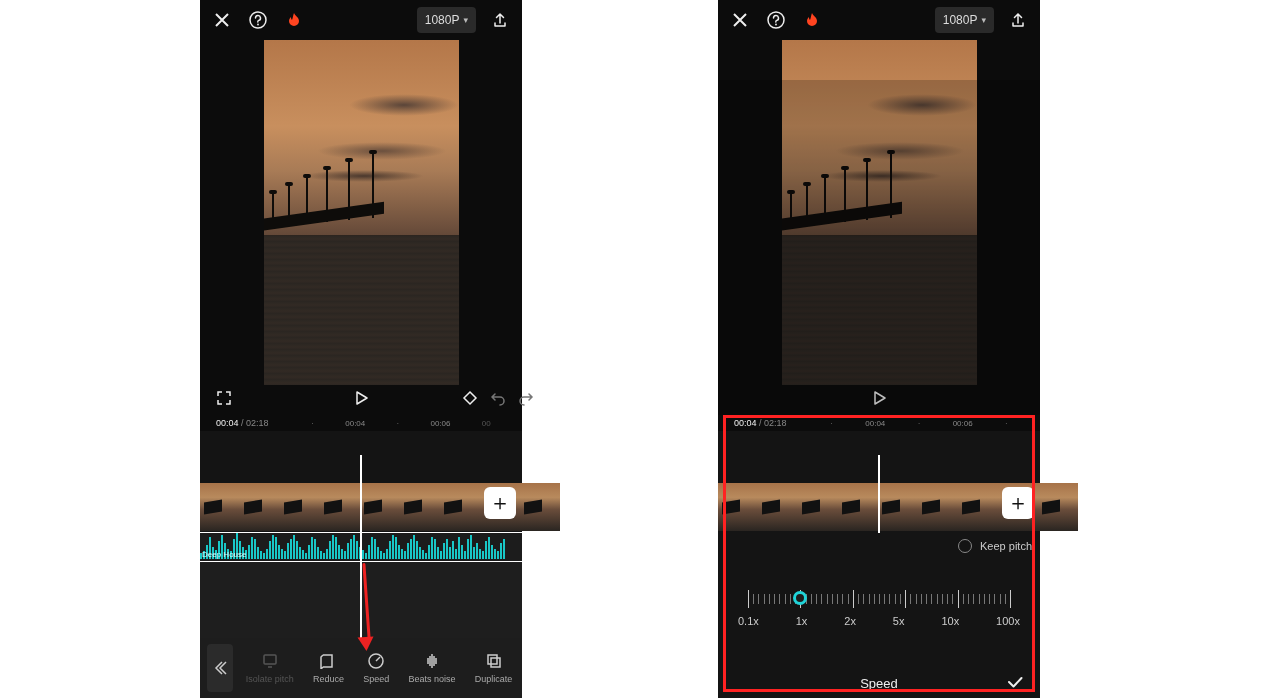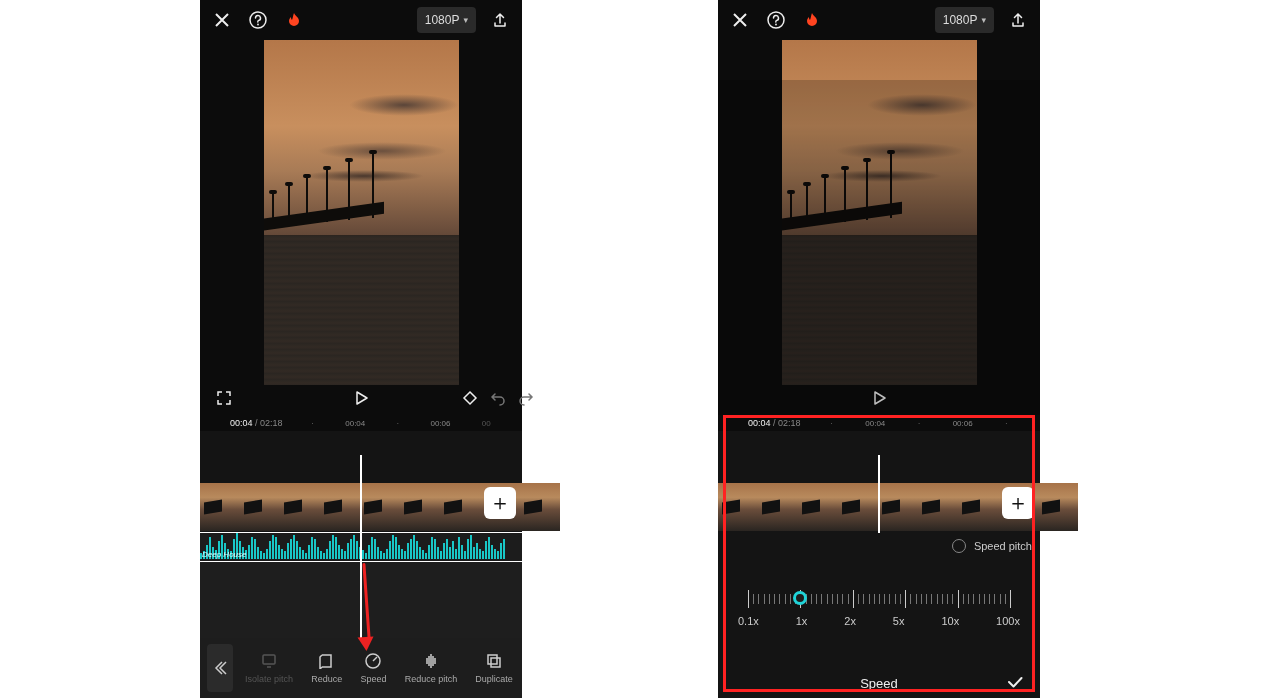--- a/index.html
+++ b/index.html
@@ -25,35 +25,35 @@
   .pier-deck{ position:absolute; left:0; top:60px; width:130px; height:12px; background:#0e0c0a; transform:skewY(-8deg) scaleX(1); transform-origin:left; }
   .lampposts { position:absolute; left:0; top:0; width:150px; height:86px; }
   .lamp { position:absolute; background:#0e0c0a; width:2px; }
   .lamp .head { position:absolute; top:-2px; left:-3px; width:8px; height:4px; background:#0e0c0a; border-radius:2px; }
 
   .controls-row { position:absolute; bottom:0; left:0; right:0; height:34px; display:flex; align-items:center; justify-content:space-between; padding:0 14px; box-sizing:border-box; }
   .controls-row .mid { position:absolute; left:50%; transform:translateX(-50%); }
   .ctrl { width:20px; height:20px; display:flex; align-items:center; justify-content:center; }
   .ctrl.group { display:flex; gap:12px; }
 
-  .timecodes { position:relative; height:16px; display:flex; align-items:center; padding-left:30px; box-sizing:border-box; font-size:9px; color:#aaa; }
+  .timecodes { position:relative; height:16px; display:flex; align-items:center; padding-left:16px; box-sizing:border-box; font-size:9px; color:#aaa; }
   .tc-cur{ color:#eee; }
   .tc-dur{ color:#888; }
   .tc-marks { position:absolute; left:0; right:0; display:flex; justify-content:space-evenly; font-size:8px; color:#888; }
   .tc-dot{ color:#666; }
 
   .timeline { position:relative; width:100%; height:208px; background:#141414; }
   .thumbs-row { position:absolute; top:52px; left:0; right:0; height:48px; display:flex; }
   .thumb { flex:0 0 40px; height:48px; background:linear-gradient(to bottom,#a77349 0%,#b88a5d 30%,#6a4d3b 55%,#2a2521 100%); position:relative; }
   .thumb::after { content:""; position:absolute; left:4px; top:18px; width:18px; height:12px; background:#111; transform:skewY(-10deg); }
   .add-btn { position:absolute; right:6px; top:56px; width:32px; height:32px; background:#fff; border-radius:6px; display:flex; align-items:center; justify-content:center; color:#111; font-size:22px; font-weight:300; z-index:4; }
   .wave { position:absolute; top:101px; left:0; right:0; height:30px; background:#1c1c1c; border-top:1px solid #fff; border-bottom:1px solid #fff; box-sizing:border-box; overflow:hidden; }
   .wave-bars{ position:absolute; inset:2px 0; display:flex; align-items:flex-end; }
   .wbar{ flex:0 0 2px; margin-right:1px; background:#19c7c7; }
-  .wave-lbl{ position:absolute; left:2px; bottom:2px; font-size:8px; color:#d8feff; z-index:2;font-style:italic;}
+  .wave-lbl{ position:absolute; left:2px; bottom:2px; font-size:8px; color:#d8feff; z-index:2;}
   .playhead{ position:absolute; top:24px; bottom:0; left:160px; width:2px; background:#fff; z-index:5;}
   .tl-bottom-spacer{ position:absolute; top:131px; left:0; right:0; bottom:0; background:#1e1e1e;}
 
   .arrow { position:absolute; left:159px; top:132px; width:14px; height:90px; z-index:6; pointer-events:none;}
   .arrow-line{ position:absolute; left:6px; top:0; width:3px; height:76px; background:#e22; border-radius:2px; transform:rotate(-4deg);}
   .arrow-head{ position:absolute; left:-1px; top:74px; width:0; height:0; border-left:8px solid transparent; border-right:8px solid transparent; border-top:14px solid #e22; transform:rotate(-4deg);}
 
   .bottombar { position:absolute; left:0; right:0; bottom:0; height:60px; background:#1d1d1d; display:flex; align-items:center; padding-left:4px; box-sizing:border-box;}
   .collapse-holder{ width:32px; height:60px; display:flex; align-items:center; justify-content:center;}
   .collapse-btn{ width:26px; height:48px; background:#2b2b2b; border-radius:4px; display:flex; align-items:center; justify-content:center;}
@@ -354,21 +354,21 @@
               </svg>
           </div>
           <span>Speed</span>
         </div>
         <div class="tool">
           <div class="ticon">
             <svg width="18" height="18" viewBox="0 0 18 18">
                 <path d="M3 9v0 M5 6v6 M7 4v10 M9 2v14 M11 4v10 M13 6v6 M15 9v0" stroke="#ccc" stroke-width="1.5"></path>
               </svg>
           </div>
-          <span>Reduce pitch</span>
+          <span>Beats noise</span>
         </div>
         <div class="tool">
           <div class="ticon">
             <svg width="16" height="16" viewBox="0 0 16 16">
                 <rect x="2" y="2" width="9" height="9" stroke="#ccc" stroke-width="1.5" fill="none"></rect>
                 <rect x="5" y="5" width="9" height="9" stroke="#ccc" stroke-width="1.5" fill="none"></rect>
               </svg>
           </div>
           <span>Duplicate</span>
         </div>
@@ -472,21 +472,21 @@
         <div class="thumb"></div>
           <div class="thumb"></div>
           <div class="thumb"></div>
           <div class="thumb"></div>
           <div class="thumb"></div>
       </div>
       <div class="add-btn">＋</div>
 
       <div class="keep-row">
         <div class="keep-circle"></div>
-        <span>Speed pitch</span>
+        <span>Keep pitch</span>
       </div>
 
       <div class="speed-slider" id="speed-slider">
           <div class="major" style="left: 0px;"></div>
           <div class="minor" style="left: 5.24px;"></div>
           <div class="minor" style="left: 10.48px;"></div>
           <div class="minor" style="left: 15.72px;"></div>
           <div class="minor" style="left: 20.96px;"></div>
           <div class="minor" style="left: 26.2px;"></div>
           <div class="minor" style="left: 31.44px;"></div>

